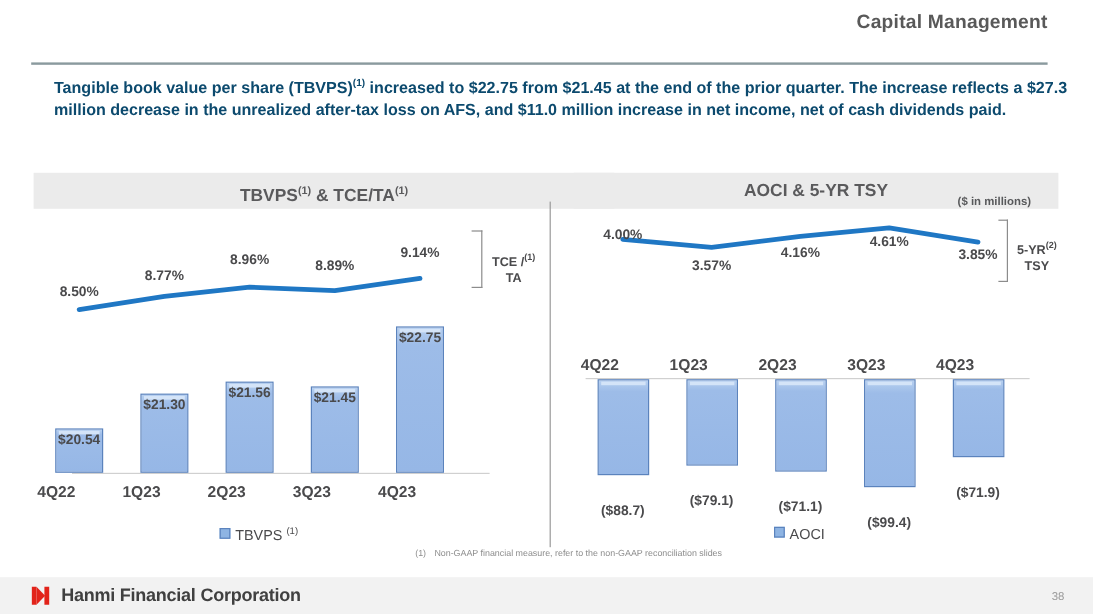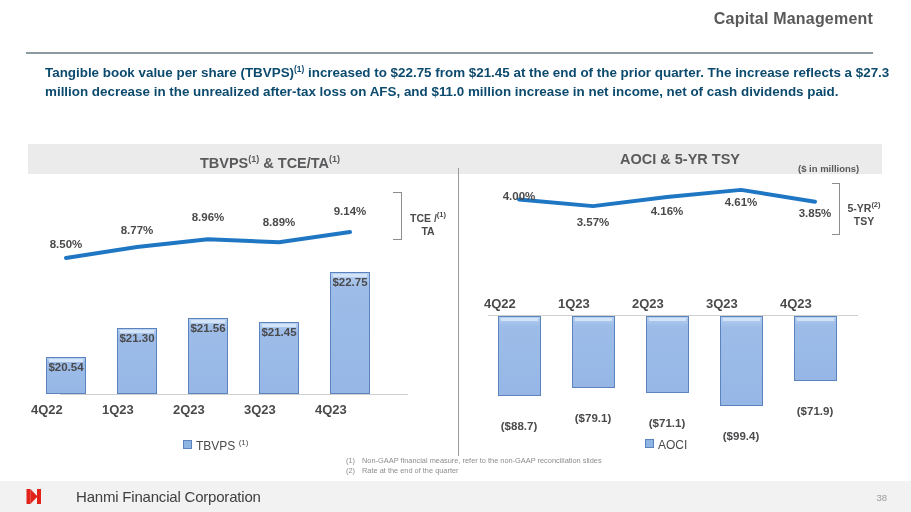--- a/index.html
+++ b/index.html
@@ -182,25 +182,24 @@
     background: #f2f2f2;
   }
   #logo-wrap {
     position: absolute;
     left: 26px; bottom: 7px;
     display: flex; align-items: center;
   }
   #logo-mark { width: 19px; height: 17px; margin-right: 6px; }
   #logo-text {
     font-size: 15px;
-    font-weight: normal;
+    font-weight: bold;
     color: #404040;
     letter-spacing: -.2px;
     white-space: nowrap;
-    margin-left: 25px;
   }
   #page-number {
     position: absolute;
     right: 24px; bottom: 9px;
     font-size: 9.5px;
     color: #9a9a9a;
   }
 </style>
 </head>
 <body>
@@ -298,21 +297,20 @@
 
 <div class="bracket" style="left:832px; top:183px; width:8px; height:52px;"></div>
 <div class="bracket-label" style="left:842px; top:198px; width:44px;">5-YR<sup>(2)</sup><br>TSY</div>
 
 <div class="legend" style="left:645px; top:438px;">
   <span class="swatch"></span><span>AOCI</span>
 </div>
 
 <div id="footnotes">
     <span class="fn-row"><span class="fn-num">(1)</span><span>Non-GAAP financial measure, refer to the non-GAAP reconciliation slides</span></span>
-    <span class="fn-row"><span class="fn-num">(2)</span><span>Rate at the end of the quarter</span></span>
   </div>
 
 <div id="footer-bar"></div>
 <div id="logo-wrap">
   <svg id="logo-mark" viewBox="0 0 19 17">
     <path d="M0.5 1 L4.4 1 L4.4 16 L0.5 16 Z" fill="#e2231a"></path>
     <path d="M4.4 1 L11.6 8.5 L4.4 16 Z" fill="#e2231a"></path>
     <path d="M11.0 1 L15.0 1 L15.0 16 L11.0 16 Z" fill="#e2231a"></path>
   </svg>
   <span id="logo-text">Hanmi Financial Corporation</span>

